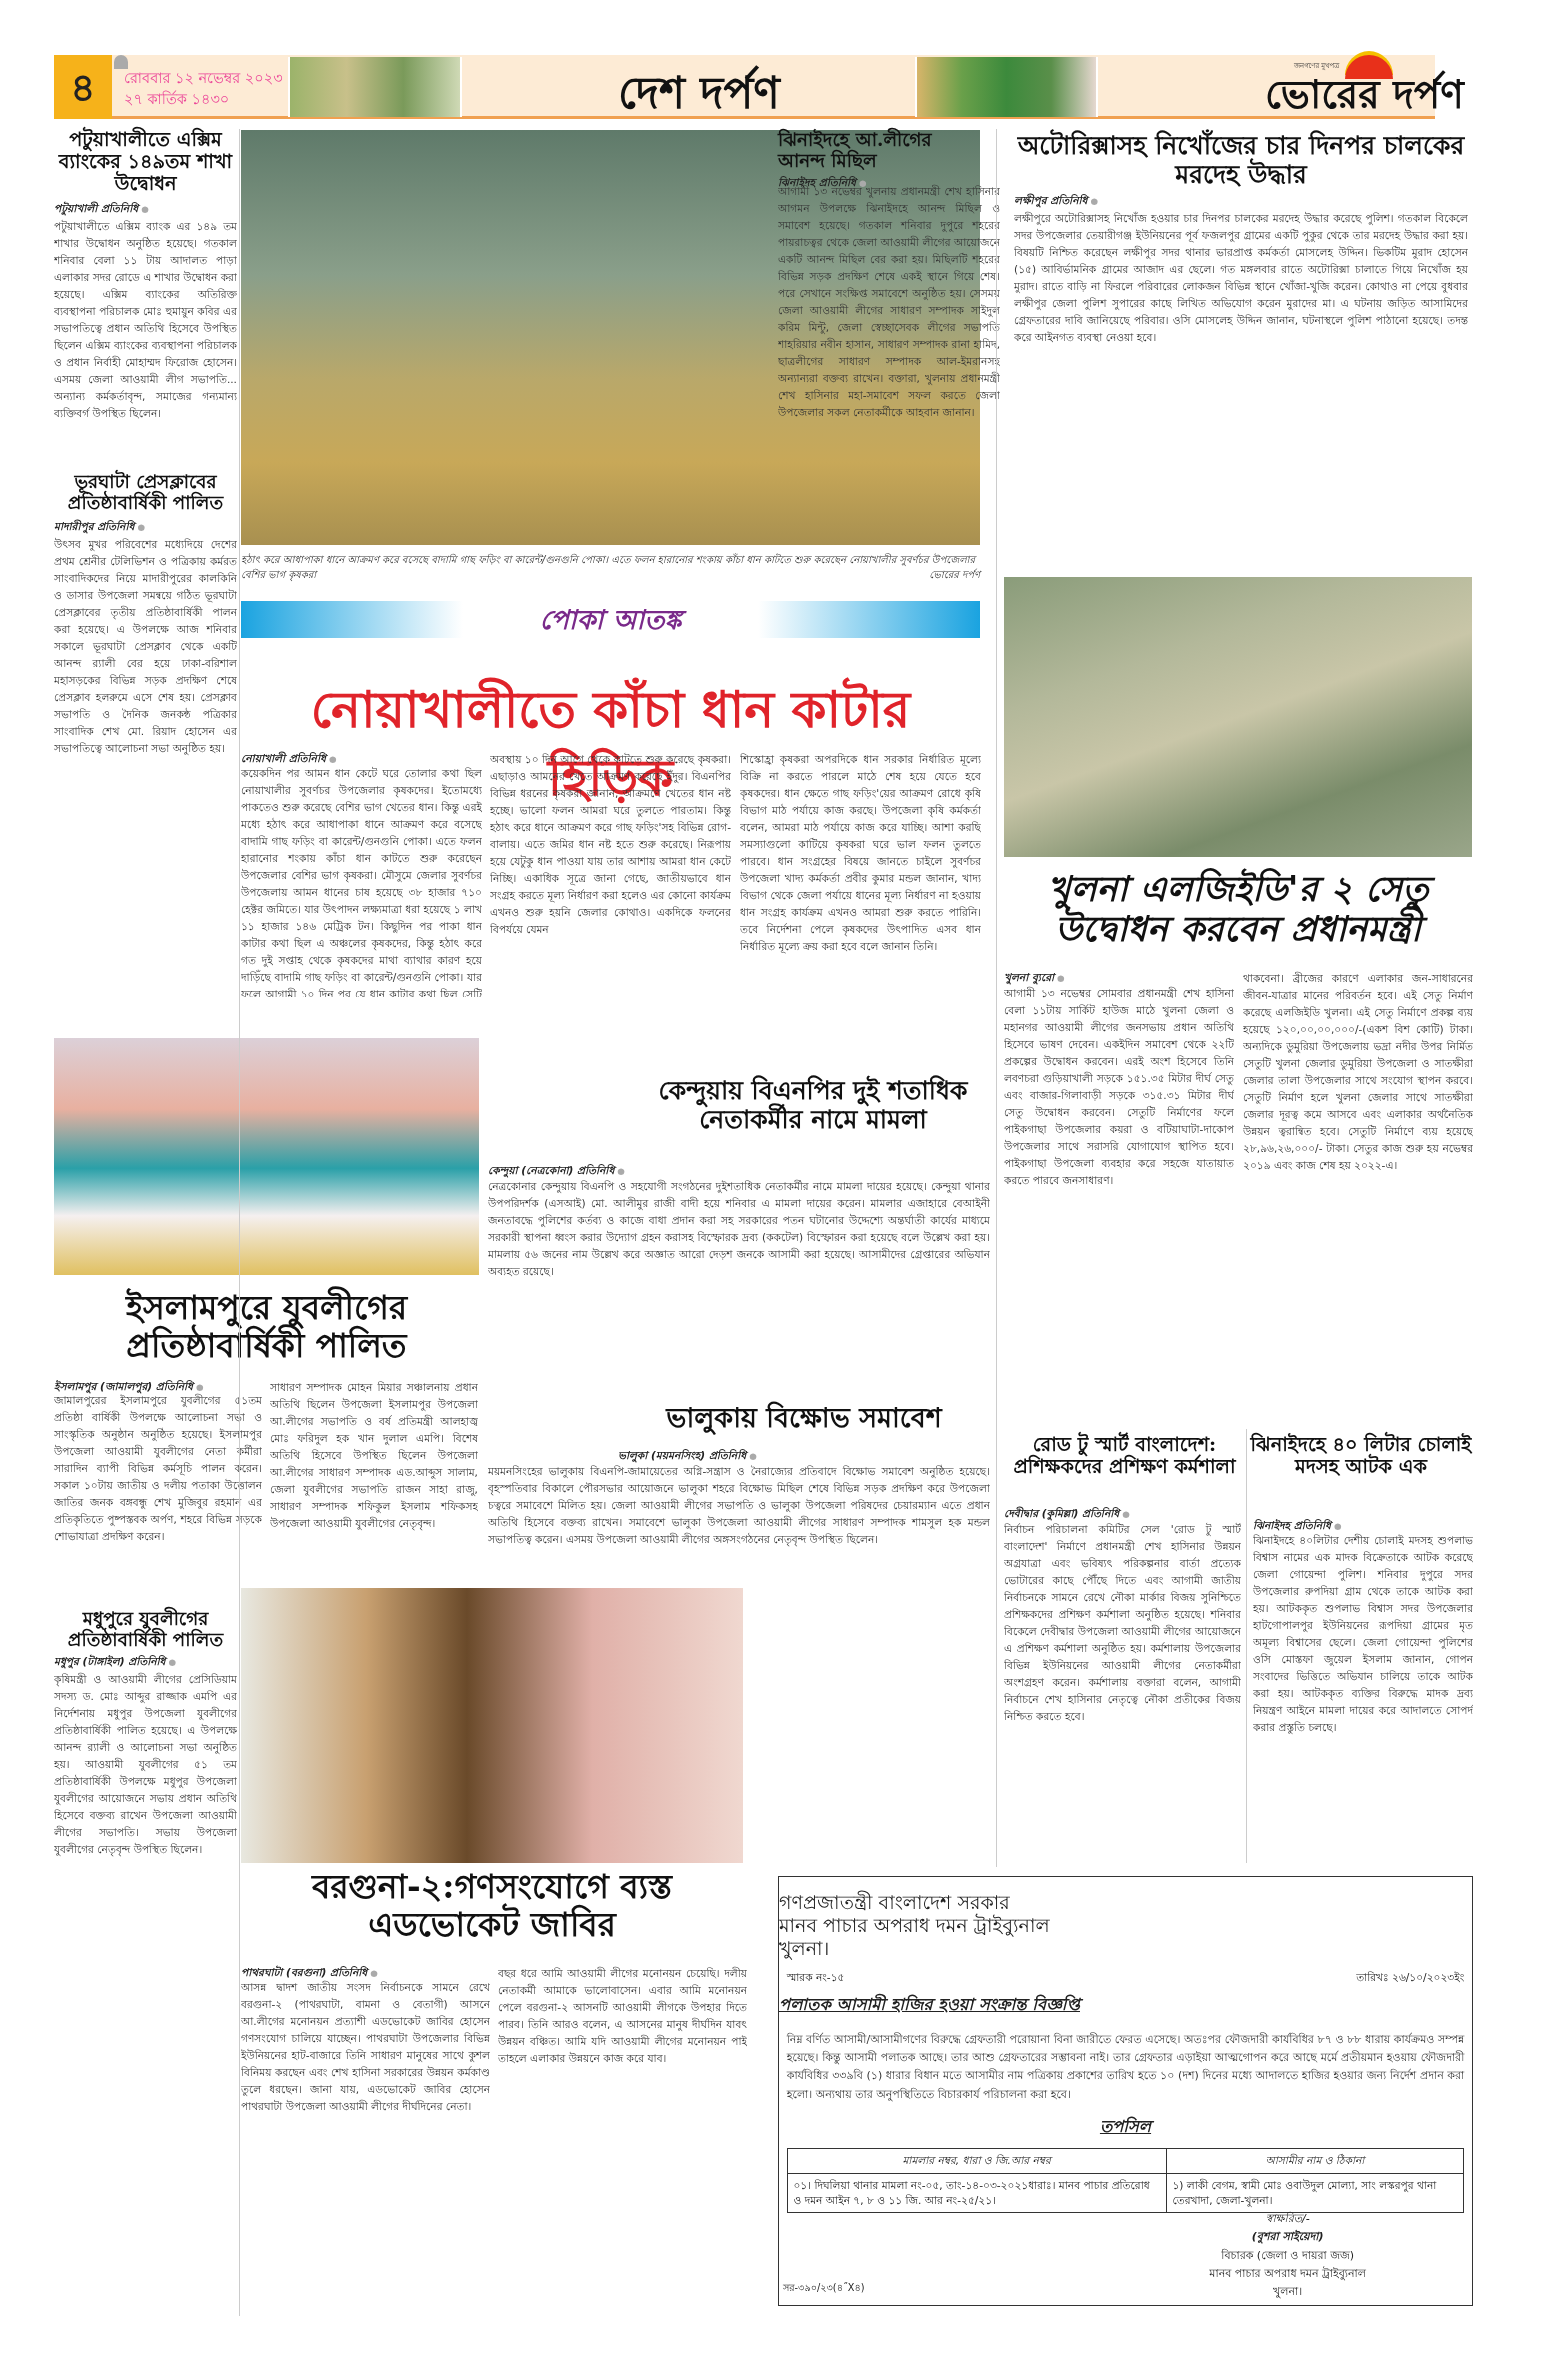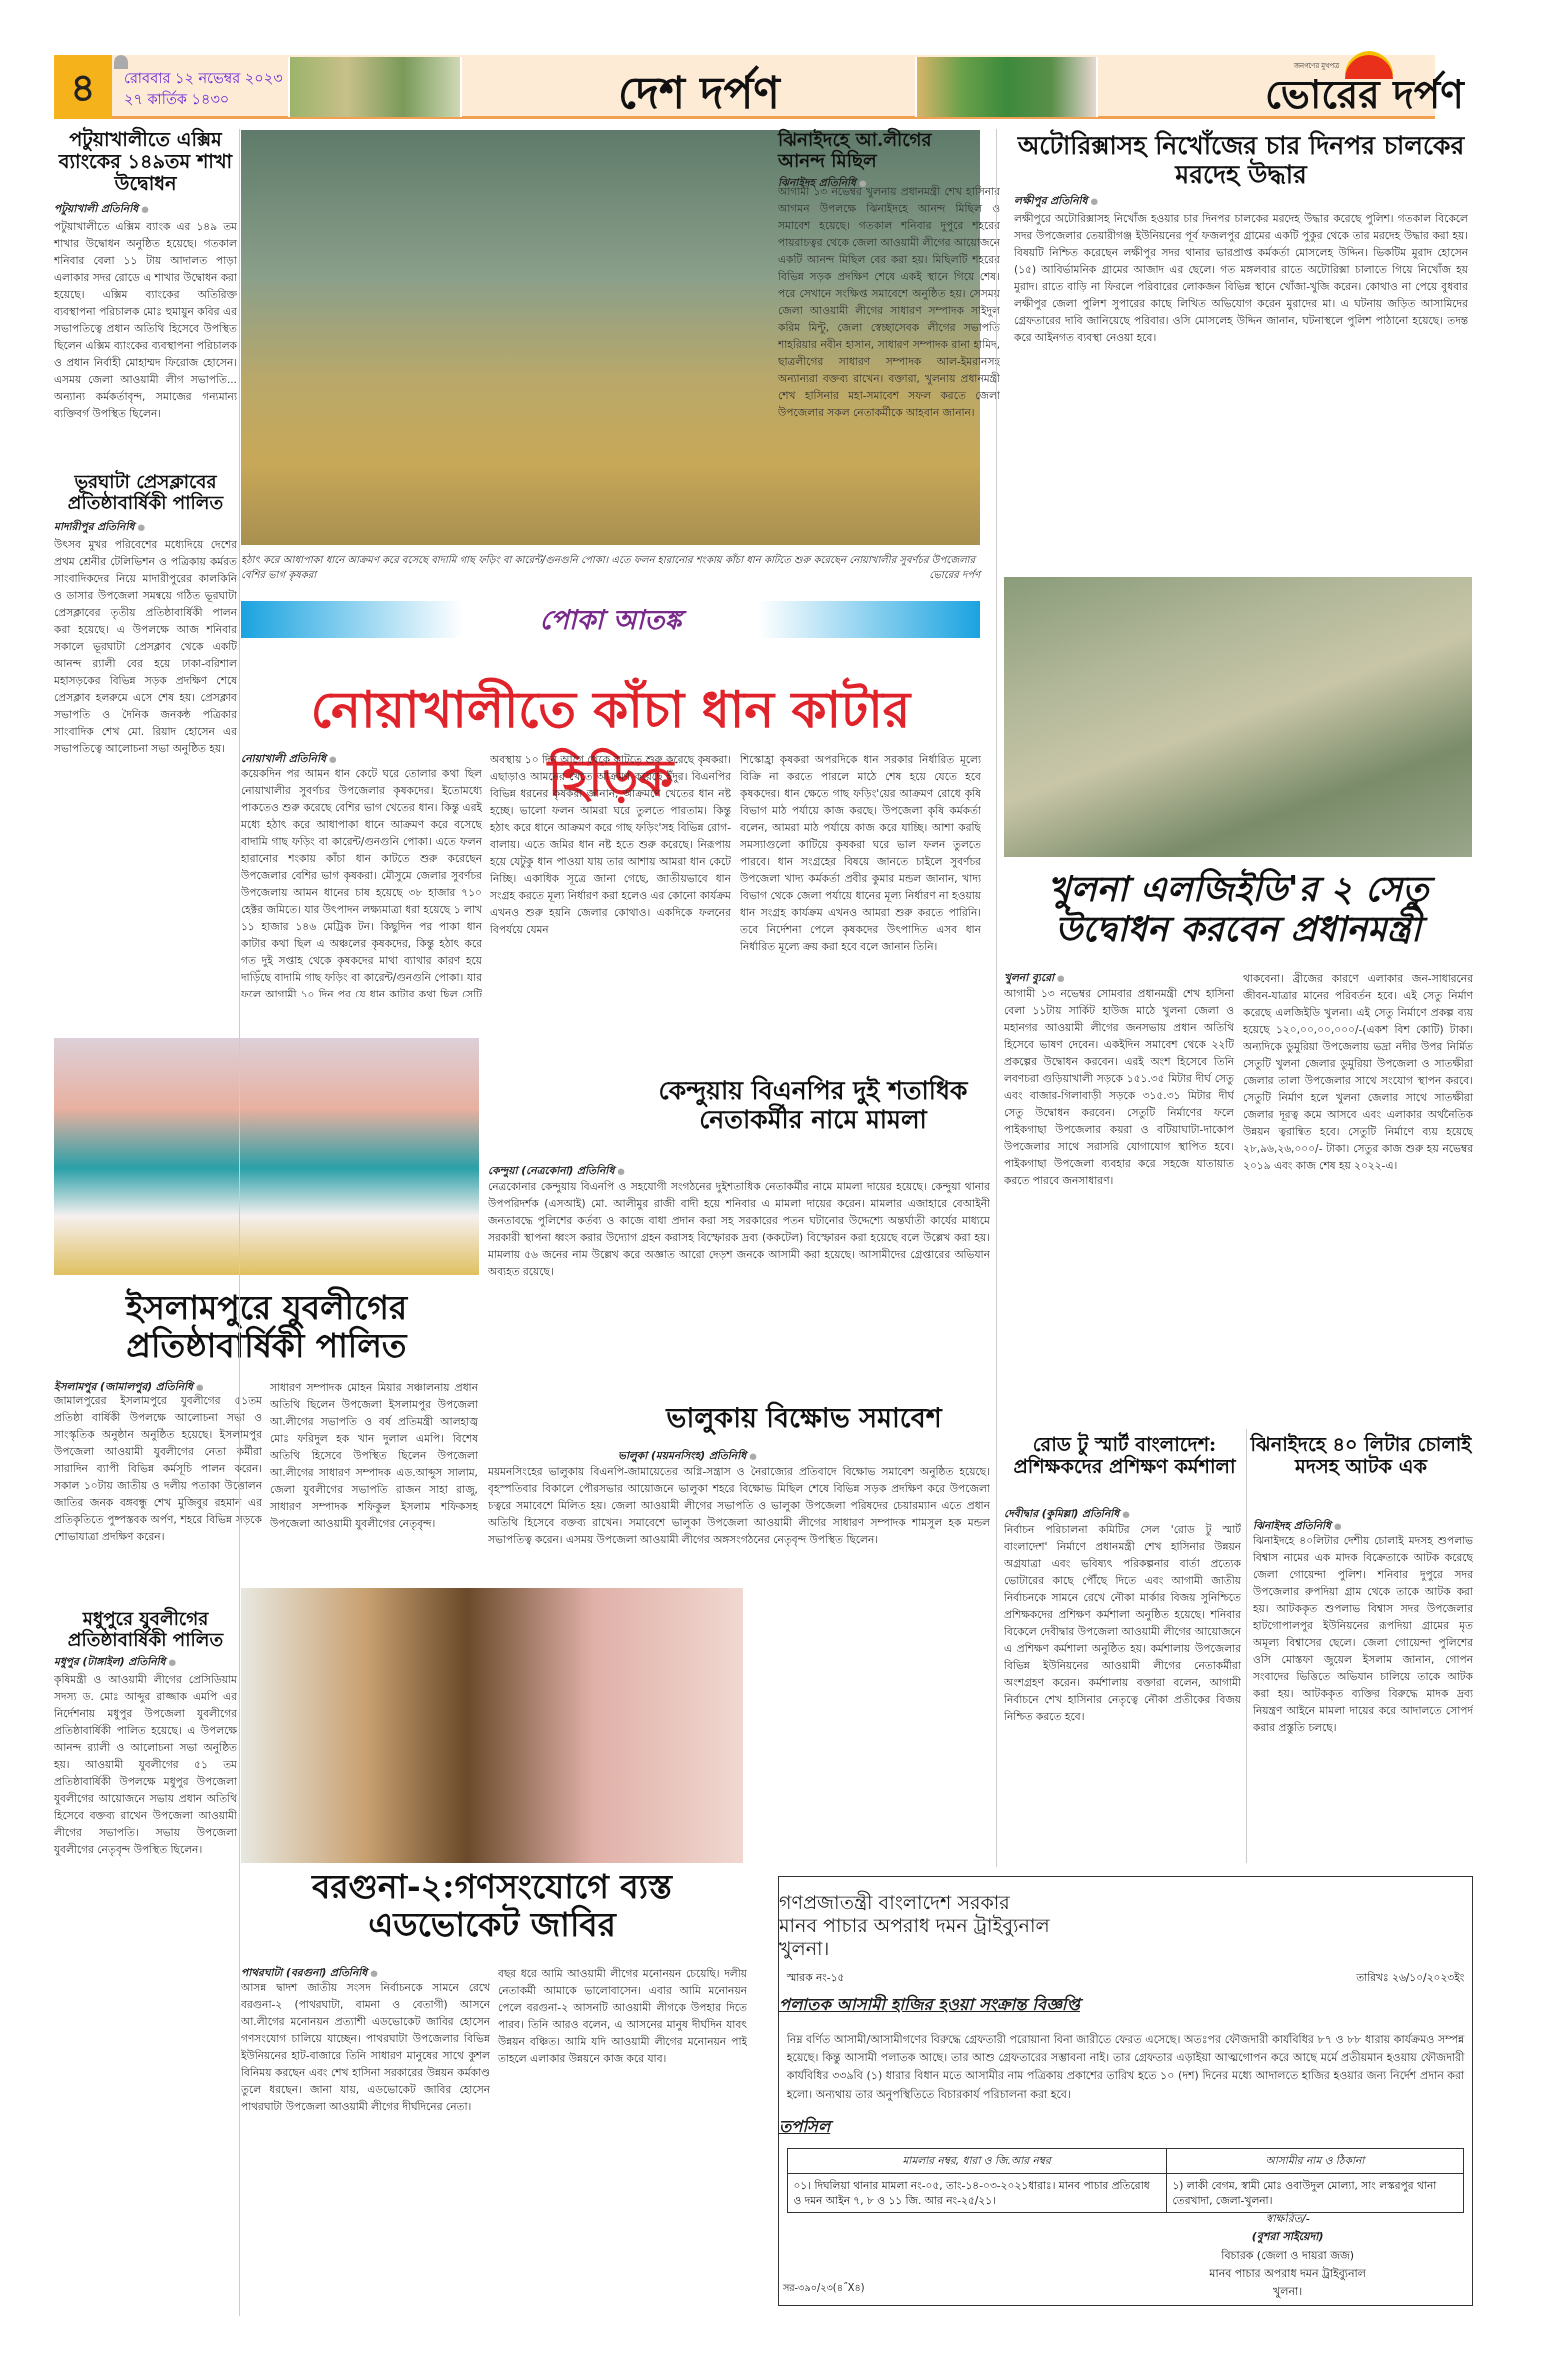--- a/index.html
+++ b/index.html
@@ -1,20 +1,20 @@
 <!DOCTYPE html>
 <html><head>
 <meta charset="utf-8">
 <style>
 *{box-sizing:border-box;margin:0;padding:0}
 body{width:1545px;height:2378px;background:#fff;font-family:"DejaVu Sans",sans-serif;color:#222;position:relative;overflow:hidden}
 .abs{position:absolute}
 .masthead{left:54px;top:55px;width:1381px;height:64px;background:#fdebd5;border-bottom:3.9px solid #f0a050}
 .pageno{left:54px;top:55px;width:58px;height:64px;background:#f6b21a;font-size:39px;font-weight:bold;color:#222;text-align:center;line-height:64px;font-family:"DejaVu Serif",serif}
-.dateblk{left:124px;top:68px;font-size:14.5px;line-height:21px;color:#6d28d9}
+.dateblk{left:124px;top:68px;font-size:14.5px;line-height:21px;color:#ec4899}
 .photostrip{height:60px;top:57px;background:linear-gradient(90deg,#9bb36a,#c8c08a,#7a9a5a,#cfd9b5);border-left:2.9px solid #fff;border-right:2.9px solid #fff}
 .section-title{left:618px;top:60px;font-size:44px;font-weight:bold;color:#111;font-family:"DejaVu Serif",serif}
 .logo{left:1265px;top:64px;font-size:39px;font-weight:bold;color:#111;font-family:"DejaVu Serif",serif}
 .logo-tag{left:1294px;top:60px;font-size:6.8px;color:#333}
 .sun{left:1345px;top:55px;width:48px;height:24px;border-radius:48px 48px 0 0;background:#e8301a;box-shadow:0 -3.9px 0 #f5c000}
 .hl{font-family:"DejaVu Serif",serif;font-weight:bold;color:#111;text-align:center;line-height:1.15}
 .byline{font-size:10.6px;font-style:italic;font-weight:bold;color:#222}
 .byline:after{content:" ●";color:#aaa;font-size:8.7px}
 .body{font-size:10.6px;line-height:17px;color:#333;text-align:justify;overflow:hidden}
 .photo{background:#999;overflow:hidden}
@@ -126,21 +126,21 @@
     <div>গণপ্রজাতন্ত্রী বাংলাদেশ সরকার</div>
     <div>মানব পাচার অপরাধ দমন ট্রাইব্যুনাল</div>
     <div>খুলনা।</div>
   </div>
   <div style="display:flex;justify-content:space-between;font-size:10.6px;padding:0 7.7px;margin-top:10px">
     <span>স্মারক নং-১৫</span>
     <span>তারিখঃ ২৬/১০/২০২৩ইং</span>
   </div>
   <div style="text-align:left;font-size:16.4px;font-style:italic;font-weight:bold;text-decoration:underline;margin-top:5.8px">পলাতক আসামী হাজির হওয়া সংক্রান্ত বিজ্ঞপ্তি</div>
   <div class="body" style="padding:11.6px 7.7px 0 7.7px;font-size:11px;line-height:18.3px">নিম্ন বর্ণিত আসামী/আসামীগণের বিরুদ্ধে গ্রেফতারী পরোয়ানা বিনা জারীতে ফেরত এসেছে। অতঃপর ফৌজদারী কার্যবিধির ৮৭ ও ৮৮ ধারায় কার্যক্রমও সম্পন্ন হয়েছে। কিন্তু আসামী পলাতক আছে। তার আশু গ্রেফতারের সম্ভাবনা নাই। তার গ্রেফতার এড়াইয়া আত্মগোপন করে আছে মর্মে প্রতীয়মান হওয়ায় ফৌজদারী কার্যবিধির ৩৩৯বি (১) ধারার বিধান মতে আসামীর নাম পত্রিকায় প্রকাশের তারিখ হতে ১০ (দশ) দিনের মধ্যে আদালতে হাজির হওয়ার জন্য নির্দেশ প্রদান করা হলো। অন্যথায় তার অনুপস্থিতিতে বিচারকার্য পরিচালনা করা হবে।</div>
-  <div style="text-align:left;font-size:16.4px;font-style:italic;font-weight:bold;text-decoration:underline;margin-top:9.7px">তপসিল</div>
+  <div style="text-align:center;font-size:16.4px;font-style:italic;font-weight:bold;text-decoration:underline;margin-top:9.7px">তপসিল</div>
   <div style="padding:7.7px 7.7px 0 7.7px">
     <table class="tp">
       <tbody>
           <tr>
         <th style="width:56%">মামলার নম্বর, ধারা ও জি.আর নম্বর</th>
         <th>আসামীর নাম ও ঠিকানা</th>
       </tr>
       <tr>
         <td>০১। দিঘলিয়া থানার মামলা নং-০৫, তাং-১৪-০৩-২০২১ধারাঃ। মানব পাচার প্রতিরোধ ও দমন আইন ৭, ৮ ও ১১ জি. আর নং-২৫/২১।</td>
         <td>১) লাকী বেগম, স্বামী মোঃ ওবাউদুল মোল্যা, সাং লস্করপুর থানা তেরখাদা, জেলা-খুলনা।</td>

